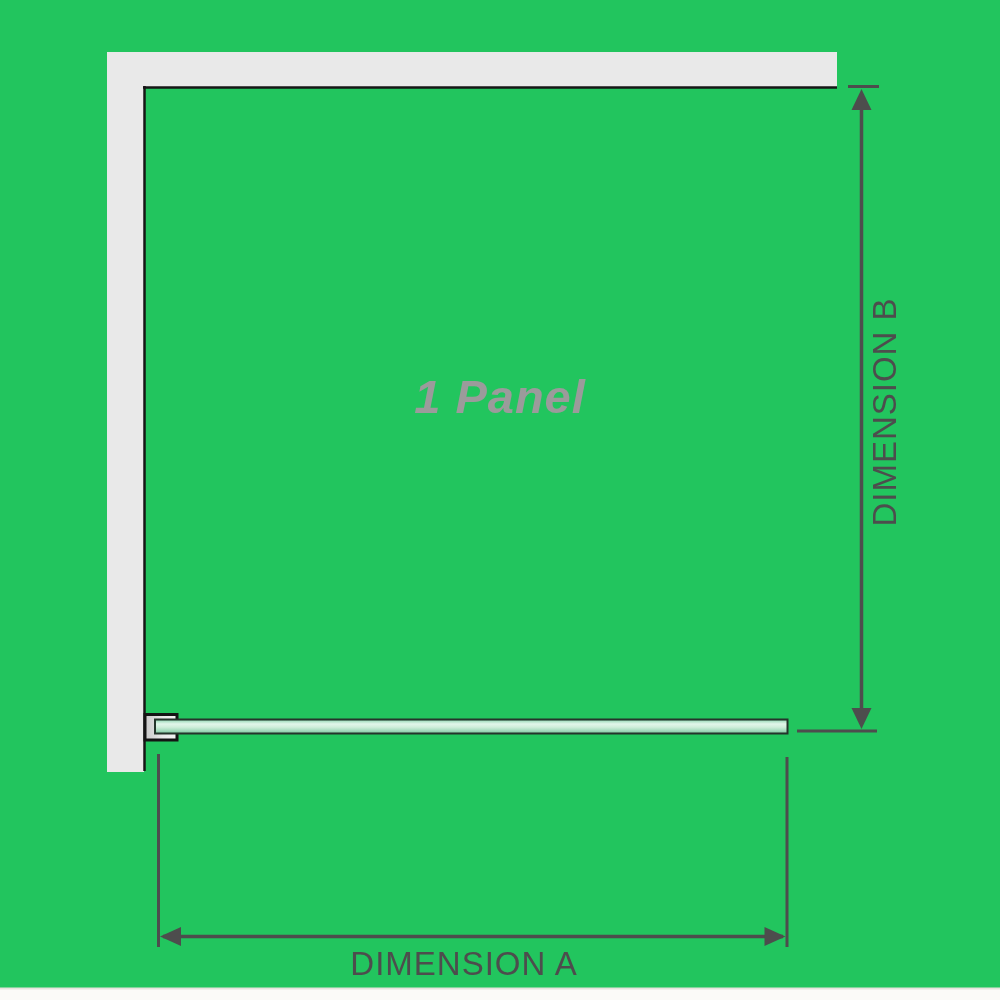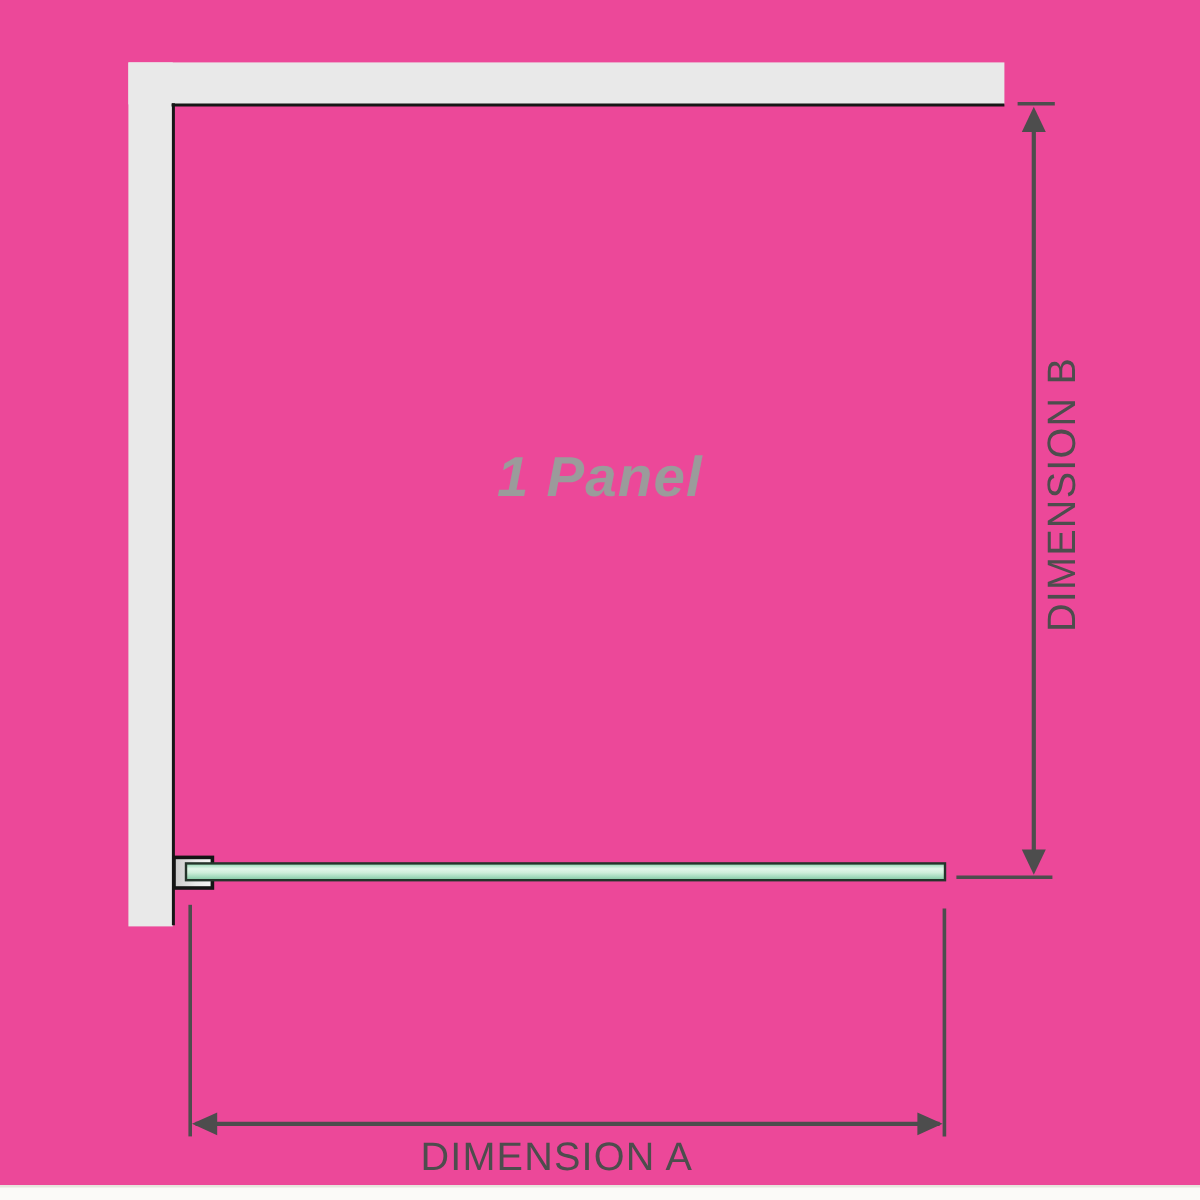--- a/index.html
+++ b/index.html
@@ -5,21 +5,21 @@
   html, body {
     margin: 0;
     padding: 0;
     background: #ffffff;
     font-family: "Liberation Sans", sans-serif;
   }
   .stage {
     position: relative;
     width: 1000px;
     height: 1000px;
-    background: #ec4899;
+    background: #22c55e;
     overflow: hidden;
   }
   svg { display: block; }
   .dim-label {
     font-family: "Liberation Sans", sans-serif;
     font-size: 33px;
     font-weight: 300;
     letter-spacing: 1px;
   }
   .panel-label {

